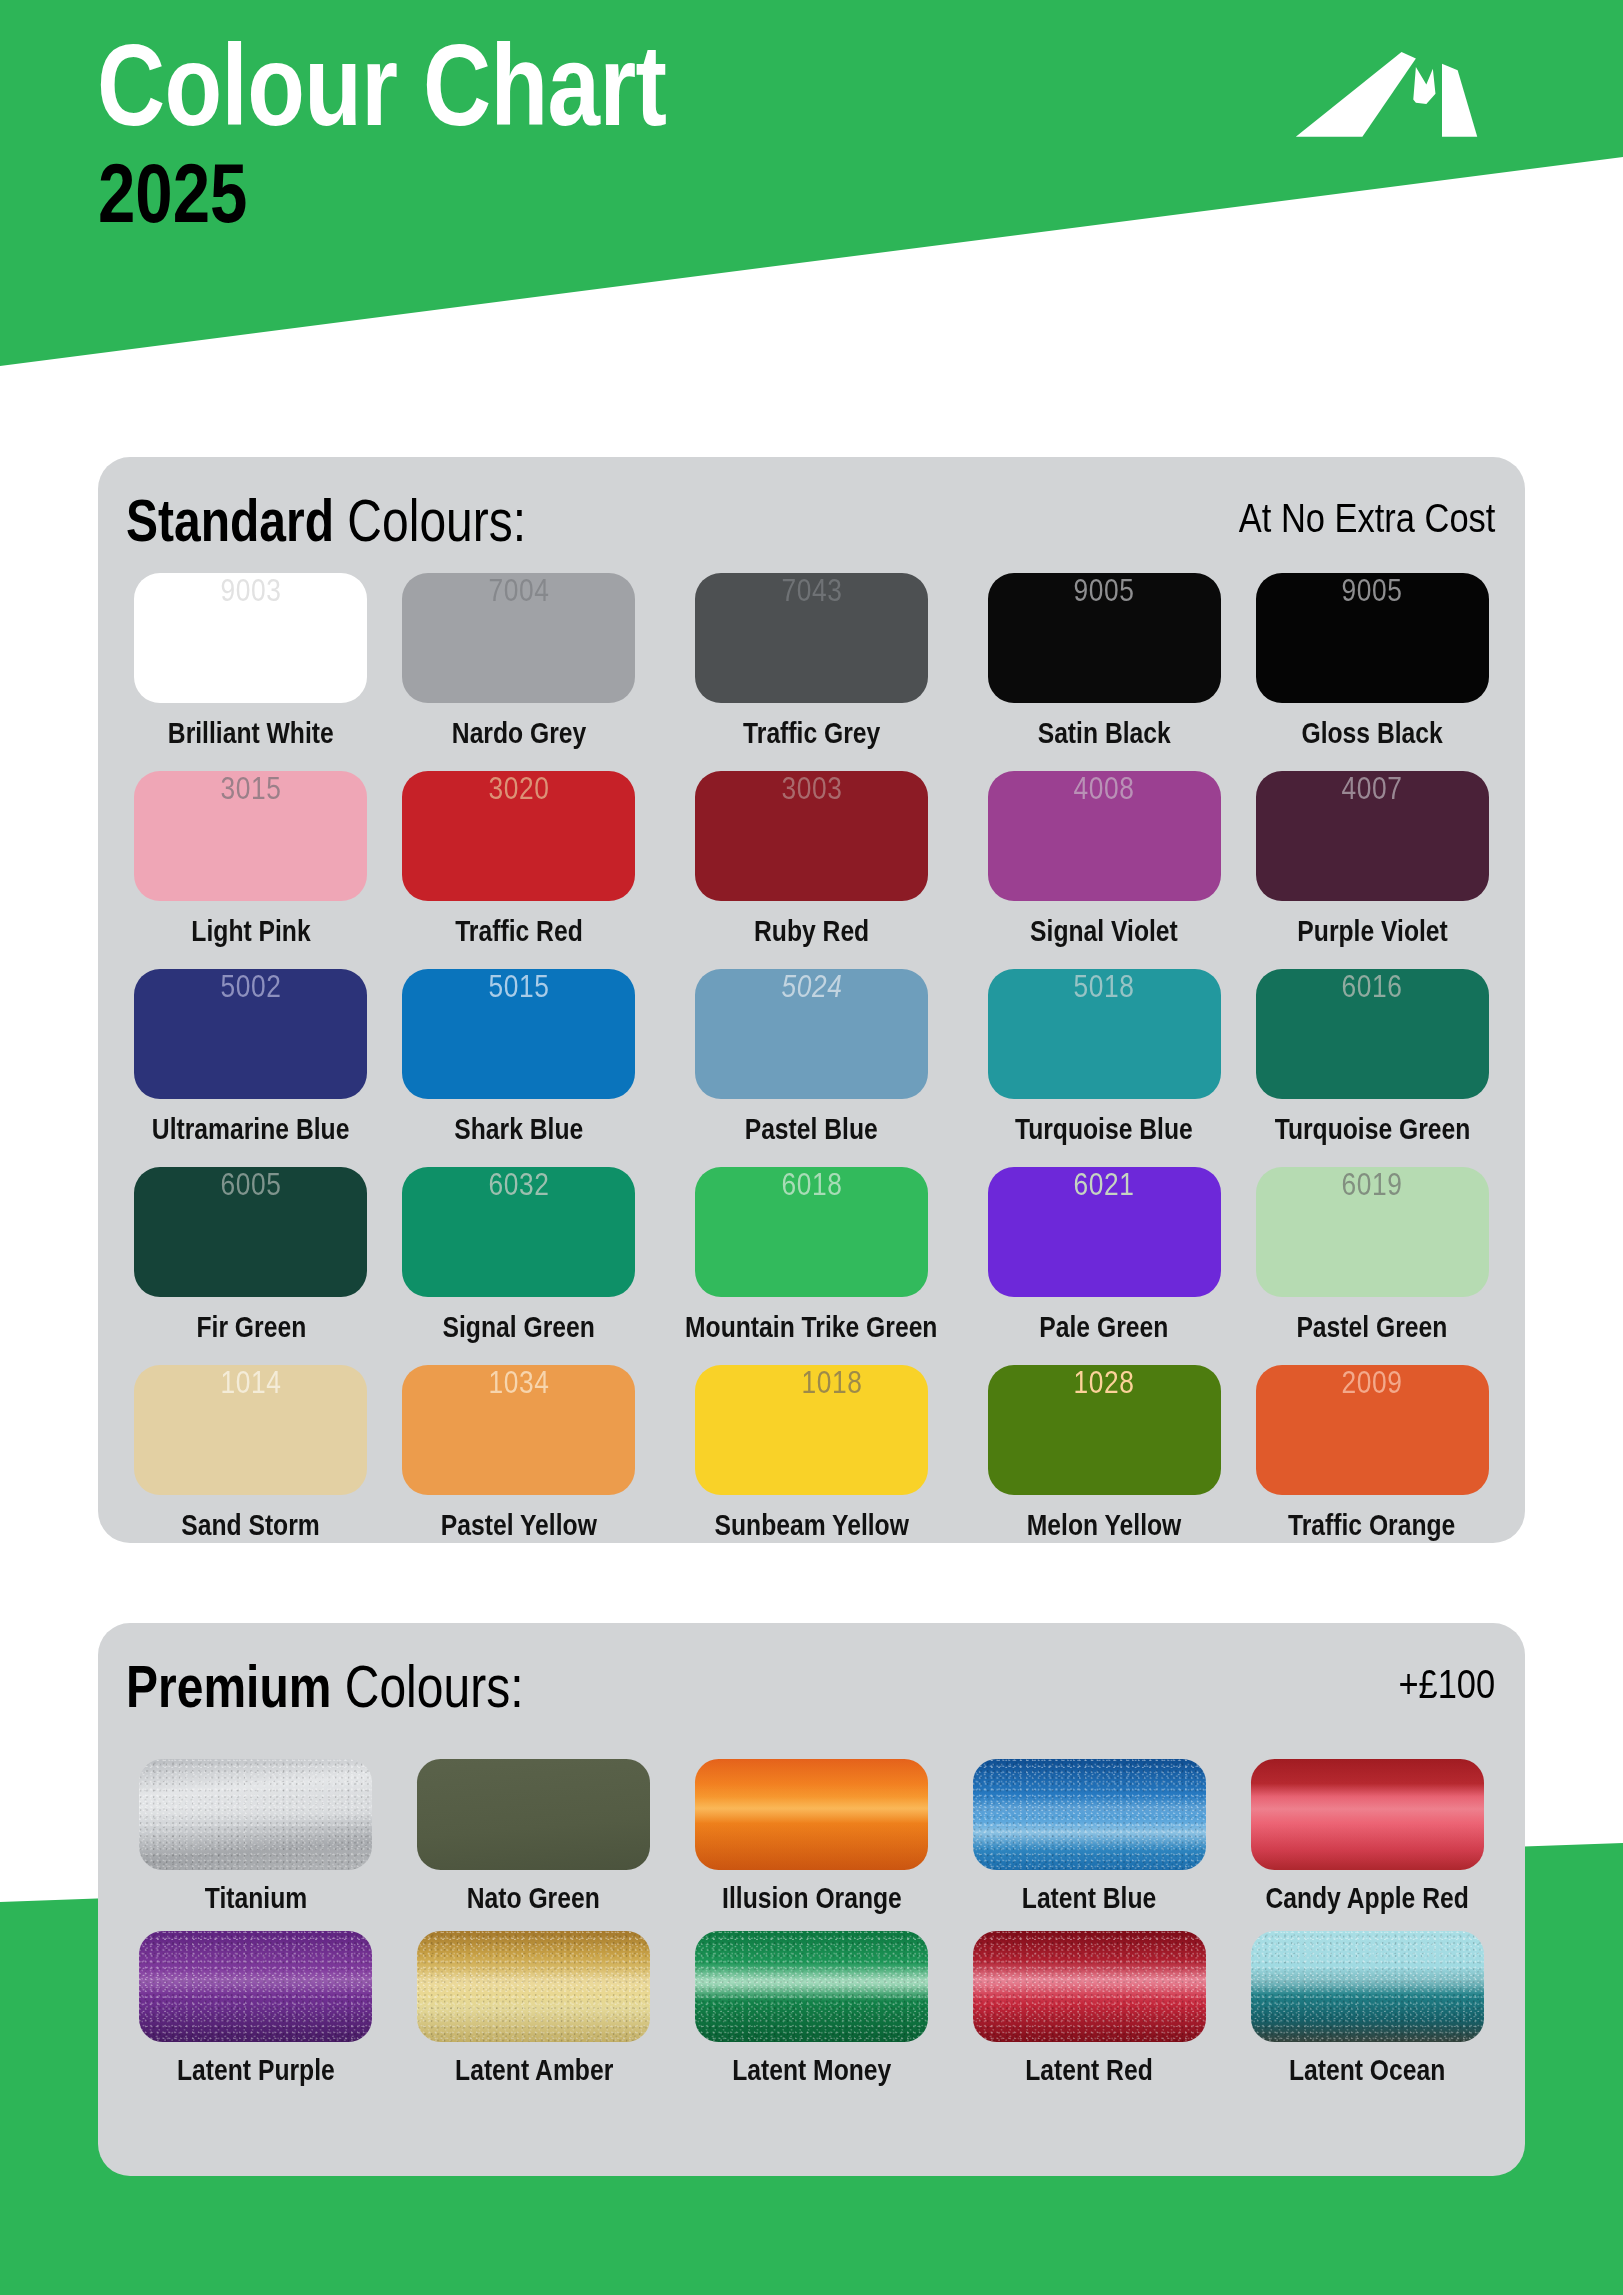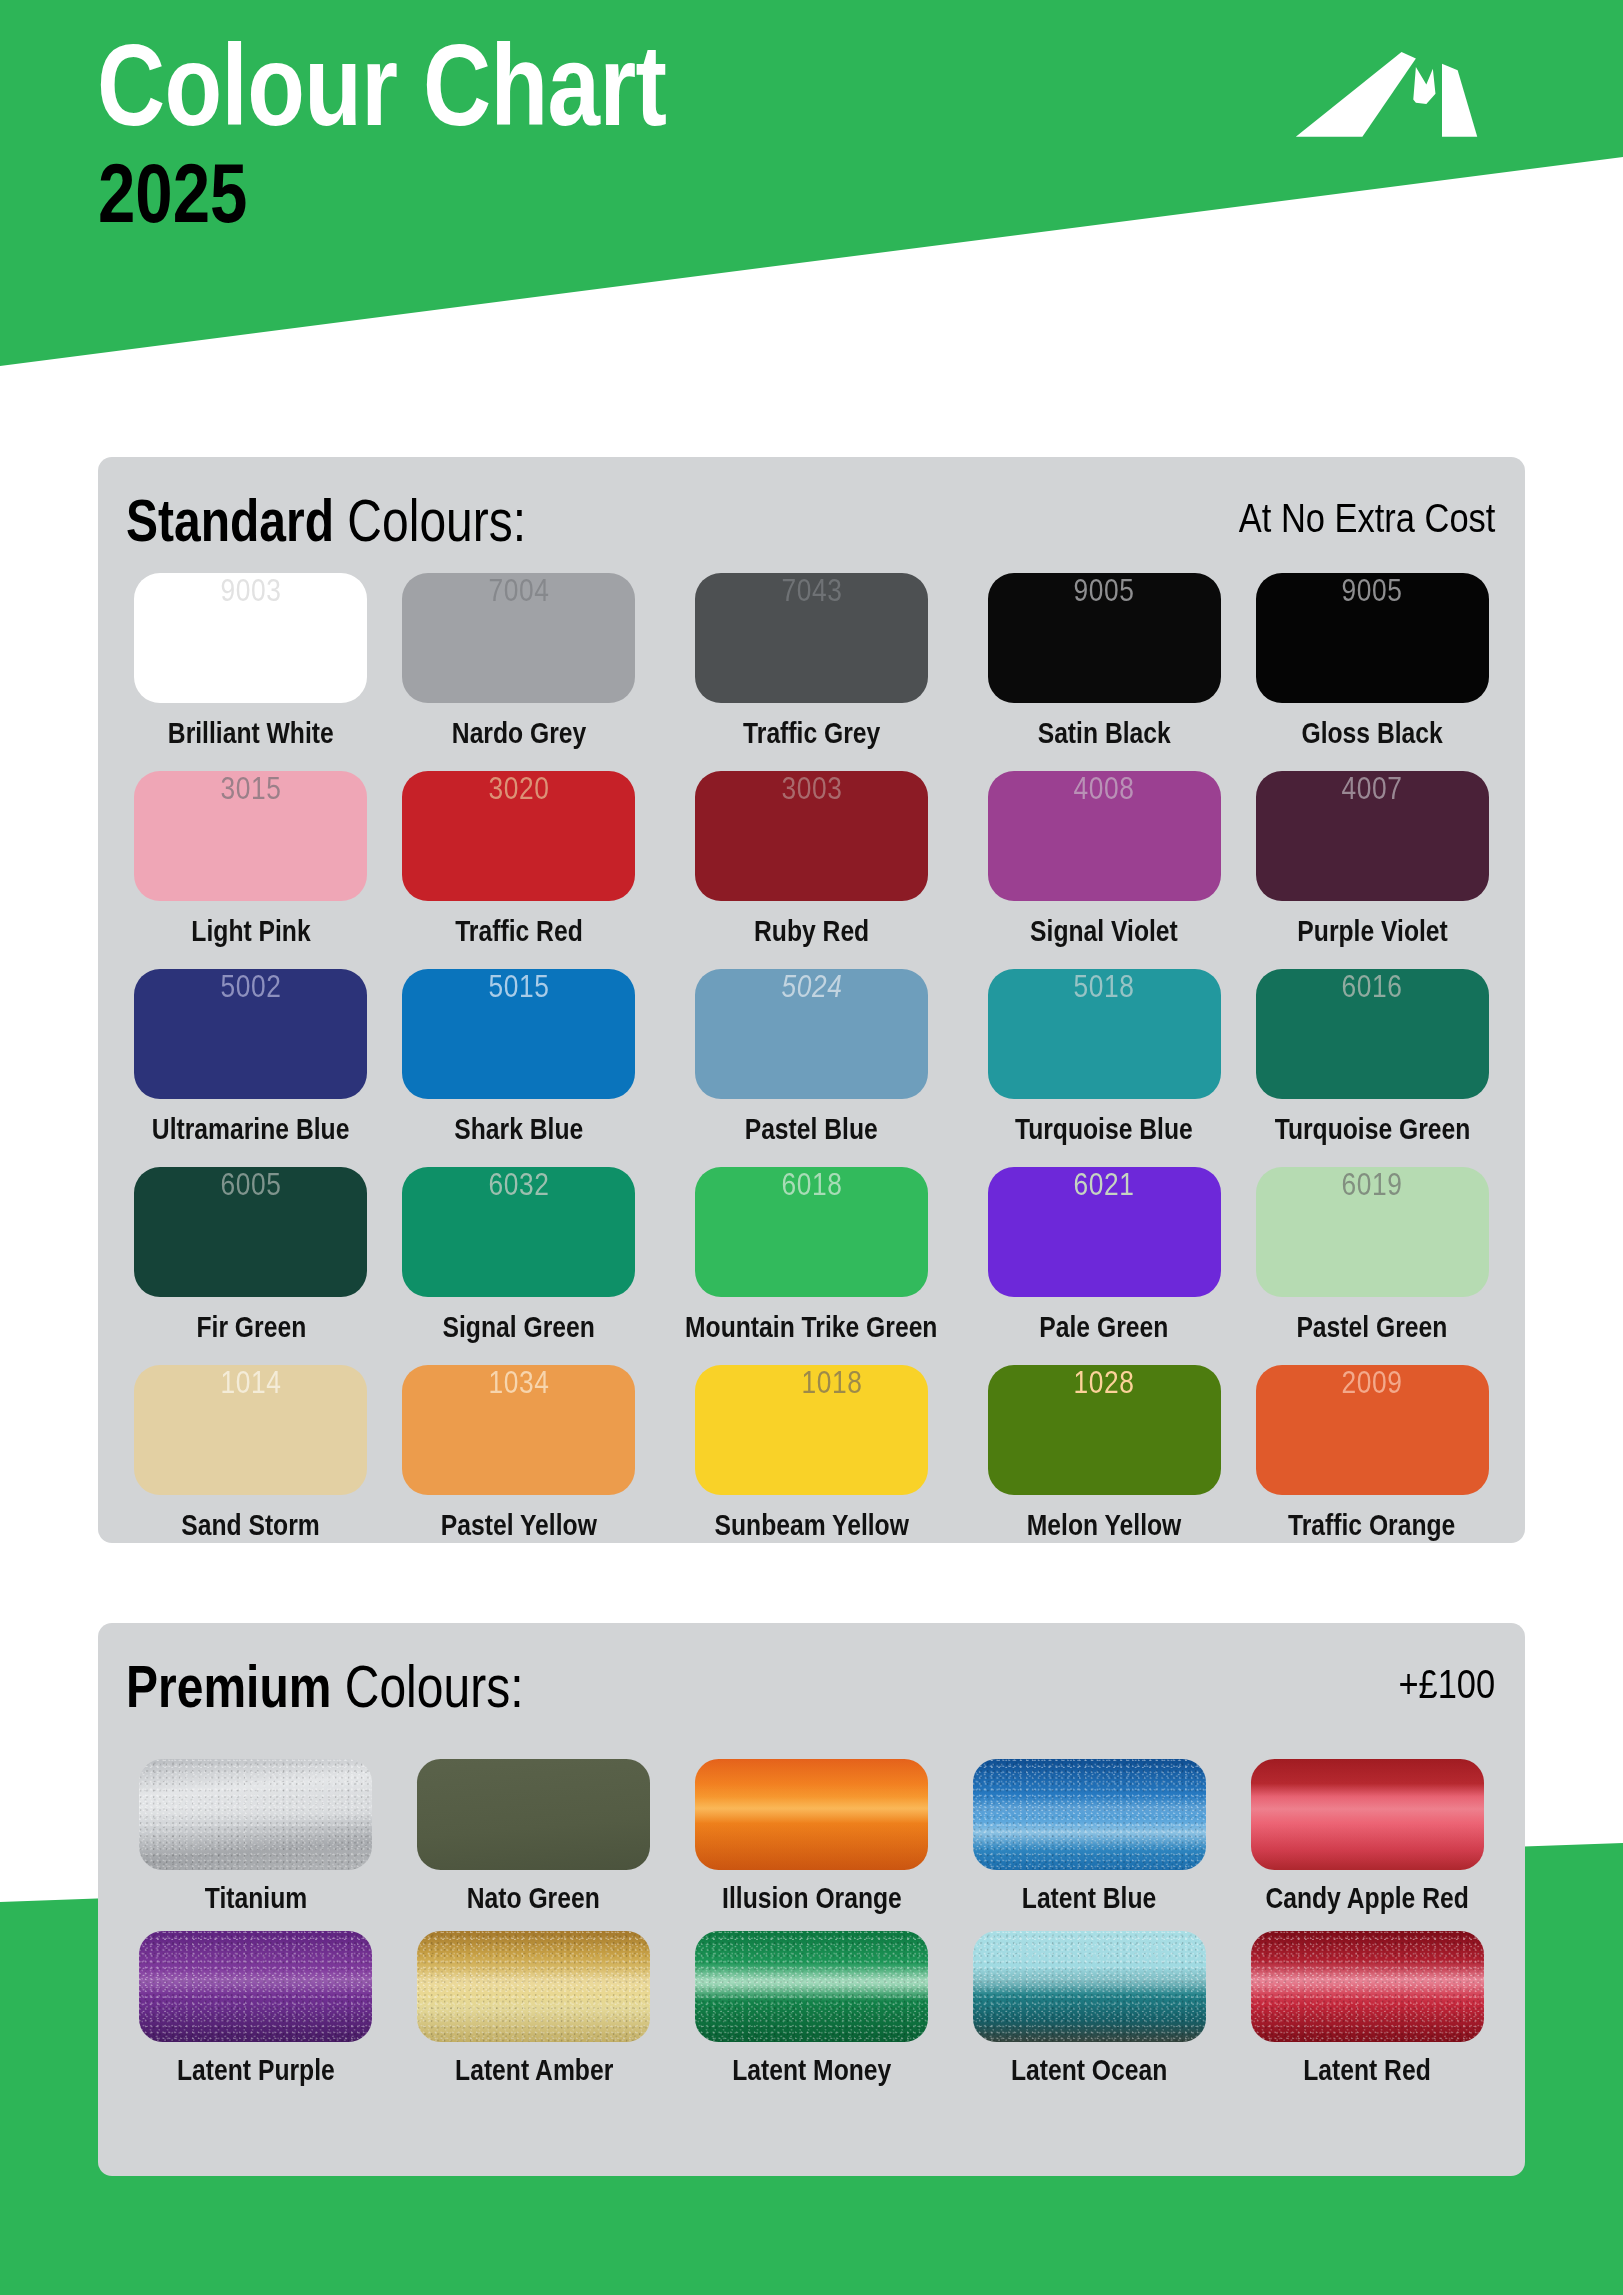--- a/index.html
+++ b/index.html
@@ -86,21 +86,21 @@
     height: 452px;
     background: #2DB557;
     clip-path: polygon(0 59px, 1623px 0, 1623px 452px, 0 452px);
     z-index: 1;
   }
 
   
   .panel {
     position: absolute;
     background: #D2D4D6;
-    border-radius: 14px;
+    border-radius: 32px;
     z-index: 3;
   }
 
   #standard-panel {
     left: 98px;
     top: 457px;
     width: 1427px;
     height: 1086px;
   }
 
@@ -467,30 +467,30 @@
           <div class="cell-label">Latent Amber</div>
         </div>
         <div class="cell">
           <div class="swatch" style="background: linear-gradient(rgb(12, 119, 64) 0%, rgb(17, 144, 78) 28%, rgb(143, 211, 174) 46%, rgb(14, 129, 70) 64%, rgb(10, 106, 57) 100%);">
             <span class="flake"></span>
             <span class="gloss"></span>
           </div>
           <div class="cell-label">Latent Money</div>
         </div>
         <div class="cell">
+          <div class="swatch" style="background: linear-gradient(rgb(125, 12, 24) 0%, rgb(169, 20, 37) 26%, rgb(226, 100, 122) 44%, rgb(199, 35, 56) 66%, rgb(142, 15, 28) 100%);">
+            <span class="flake"></span>
+            <span class="gloss"></span>
+          </div>
+          <div class="cell-label">Latent Red</div>
+        </div>
+        <div class="cell">
           <div class="swatch" style="background: linear-gradient(rgb(169, 222, 229) 0%, rgb(155, 216, 224) 32%, rgb(28, 125, 133) 58%, rgb(19, 99, 108) 80%, rgb(58, 75, 68) 100%);">
             <span class="flake"></span>
             <span class="gloss"></span>
           </div>
           <div class="cell-label">Latent Ocean</div>
-        </div>
-        <div class="cell">
-          <div class="swatch" style="background: linear-gradient(rgb(125, 12, 24) 0%, rgb(169, 20, 37) 26%, rgb(226, 100, 122) 44%, rgb(199, 35, 56) 66%, rgb(142, 15, 28) 100%);">
-            <span class="flake"></span>
-            <span class="gloss"></span>
-          </div>
-          <div class="cell-label">Latent Red</div>
         </div>
       </div>
   </div>
 
 </div>
 
 
 </body></html>

